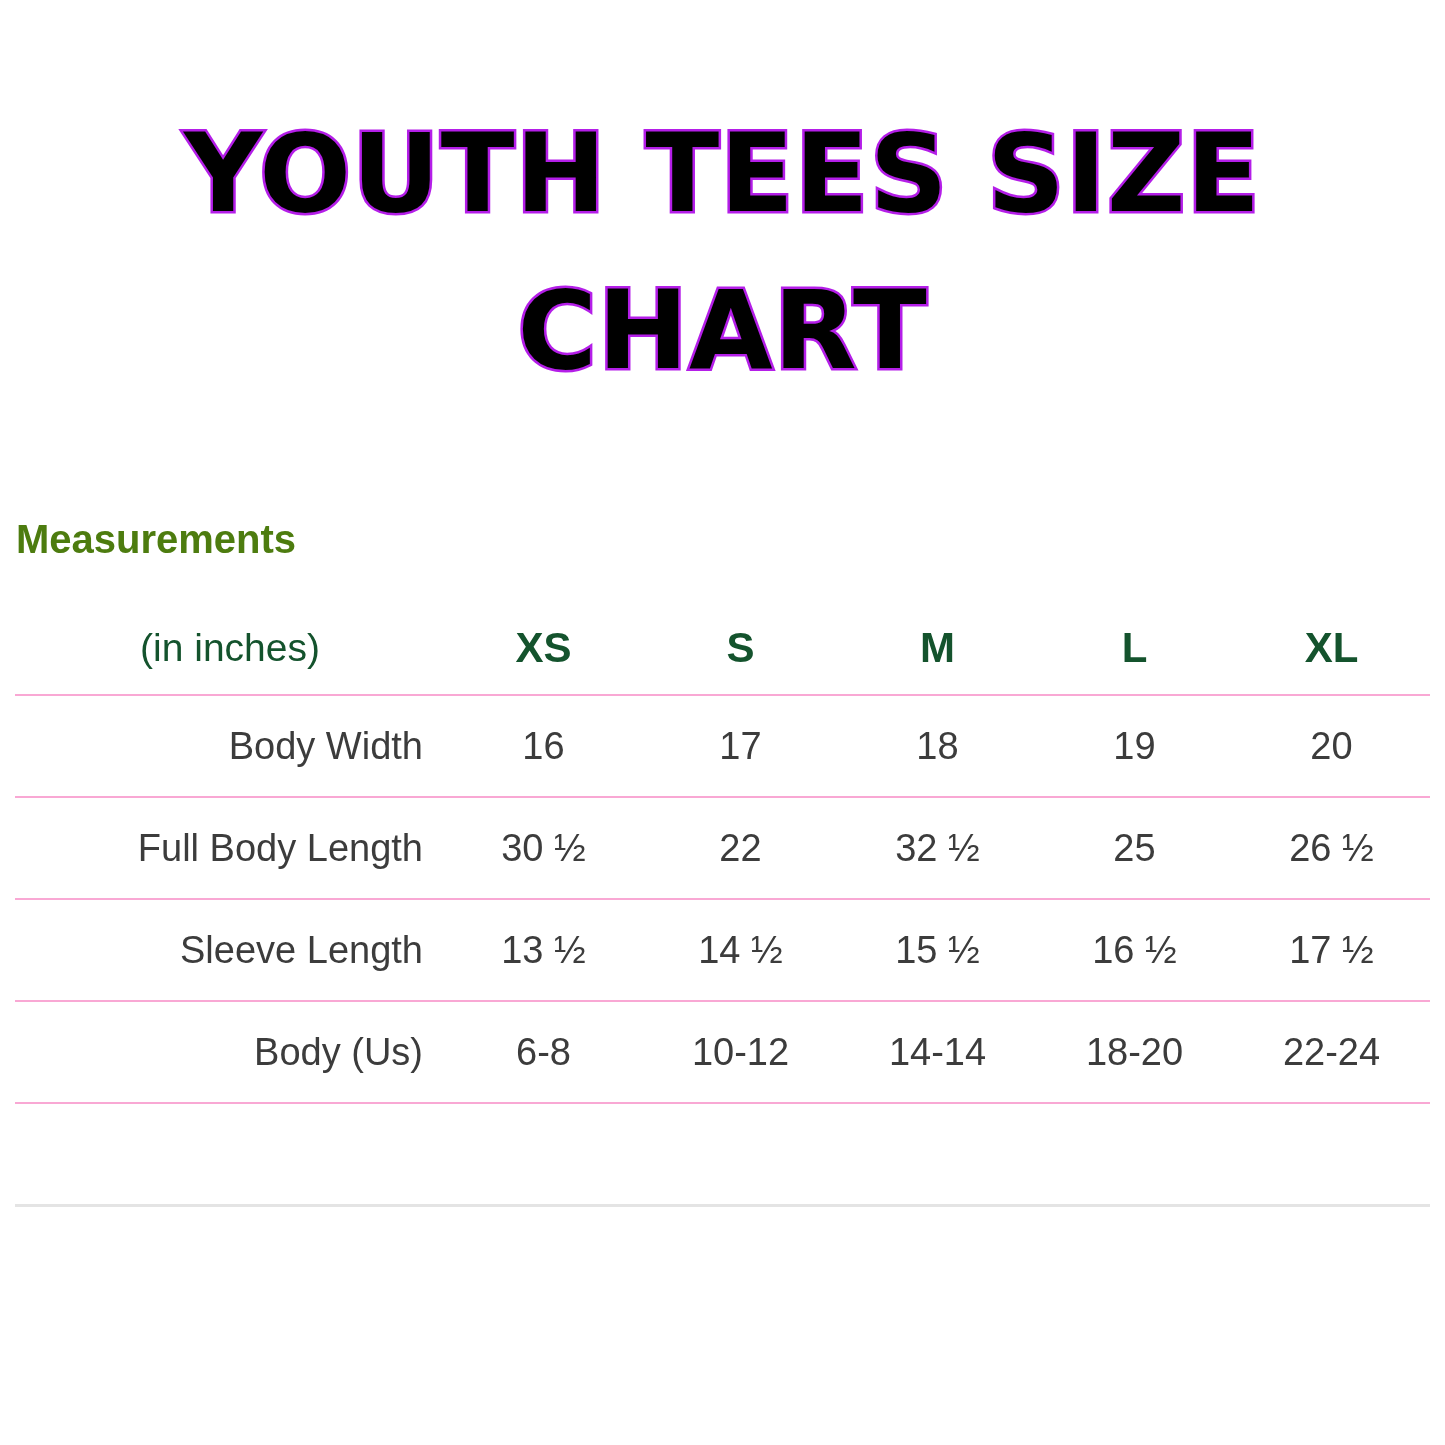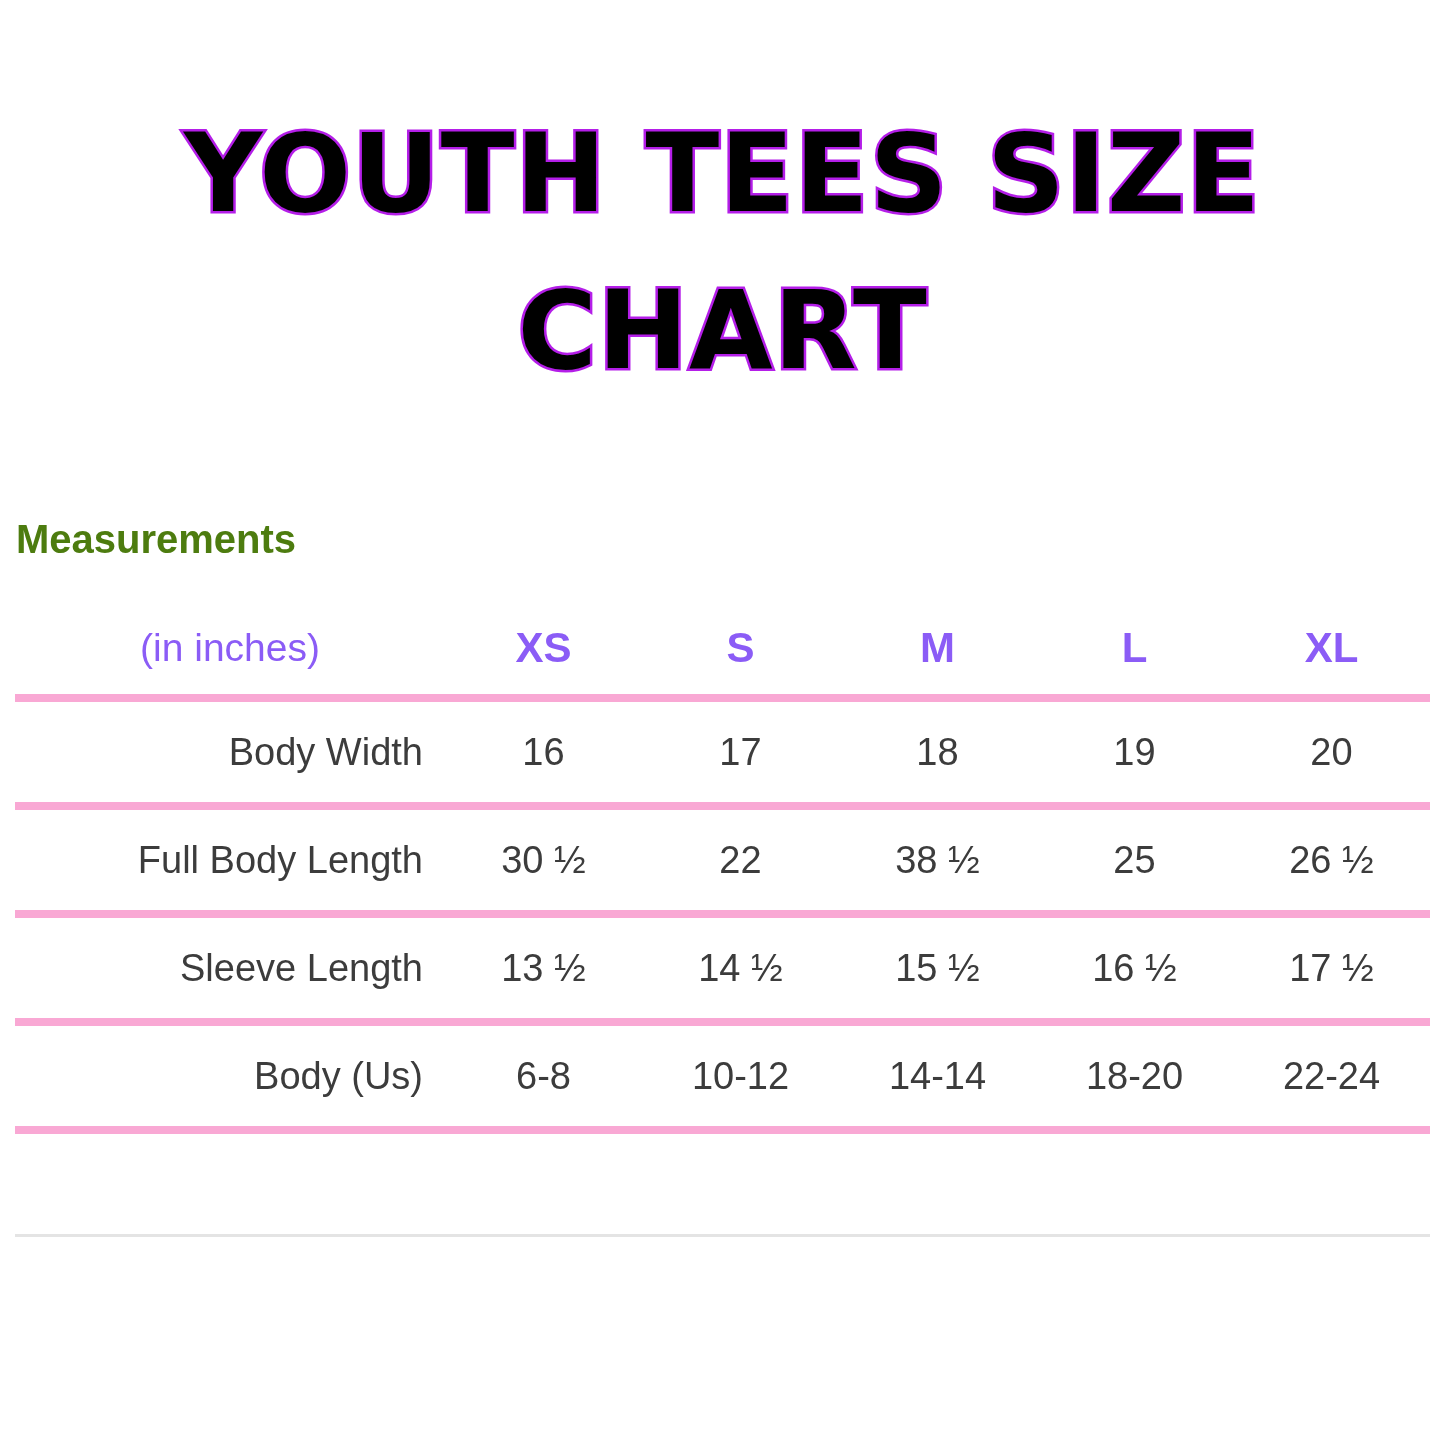--- a/index.html
+++ b/index.html
@@ -60,32 +60,32 @@
     text-align: center;
     font-weight: normal;
     color: #3c3c3c;
     font-size: 38px;
     padding: 0;
     height: 100px;
     vertical-align: middle;
   }
   .size-table thead th {
     font-size: 39px;
-    color: #8b5cf6;
+    color: #14532d;
     height: 92px;
   }
   .size-table thead th.hdr-unit {
     width: 430px;
   }
   .size-table thead th.hdr-size {
     font-weight: bold;
     font-size: 42px;
   }
   .size-table tbody tr {
-    border-top: 8px solid #f9a8d4;
+    border-top: 2px solid #f9a8d4;
   }
   .size-table tbody td.row-label {
     text-align: right;
     padding-right: 22px;
     font-size: 38px;
   }
   .size-table tbody tr.spacer-row td {
     height: 100px;
     border: none;
   }
@@ -124,21 +124,21 @@
         <td>16</td>
         <td>17</td>
         <td>18</td>
         <td>19</td>
         <td>20</td>
       </tr>
       <tr>
         <td class="row-label">Full Body Length</td>
         <td>30 ½</td>
         <td>22</td>
-        <td>38 ½</td>
+        <td>32 ½</td>
         <td>25</td>
         <td>26 ½</td>
       </tr>
       <tr>
         <td class="row-label">Sleeve Length</td>
         <td>13 ½</td>
         <td>14 ½</td>
         <td>15 ½</td>
         <td>16 ½</td>
         <td>17 ½</td>

